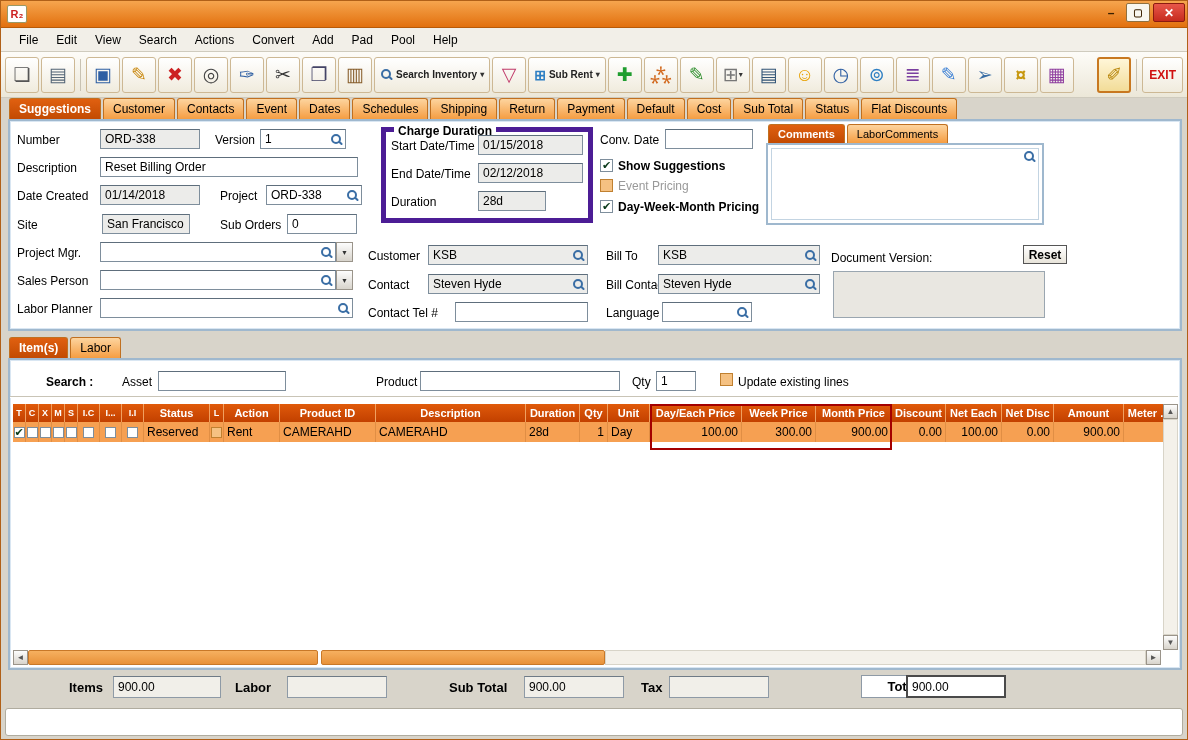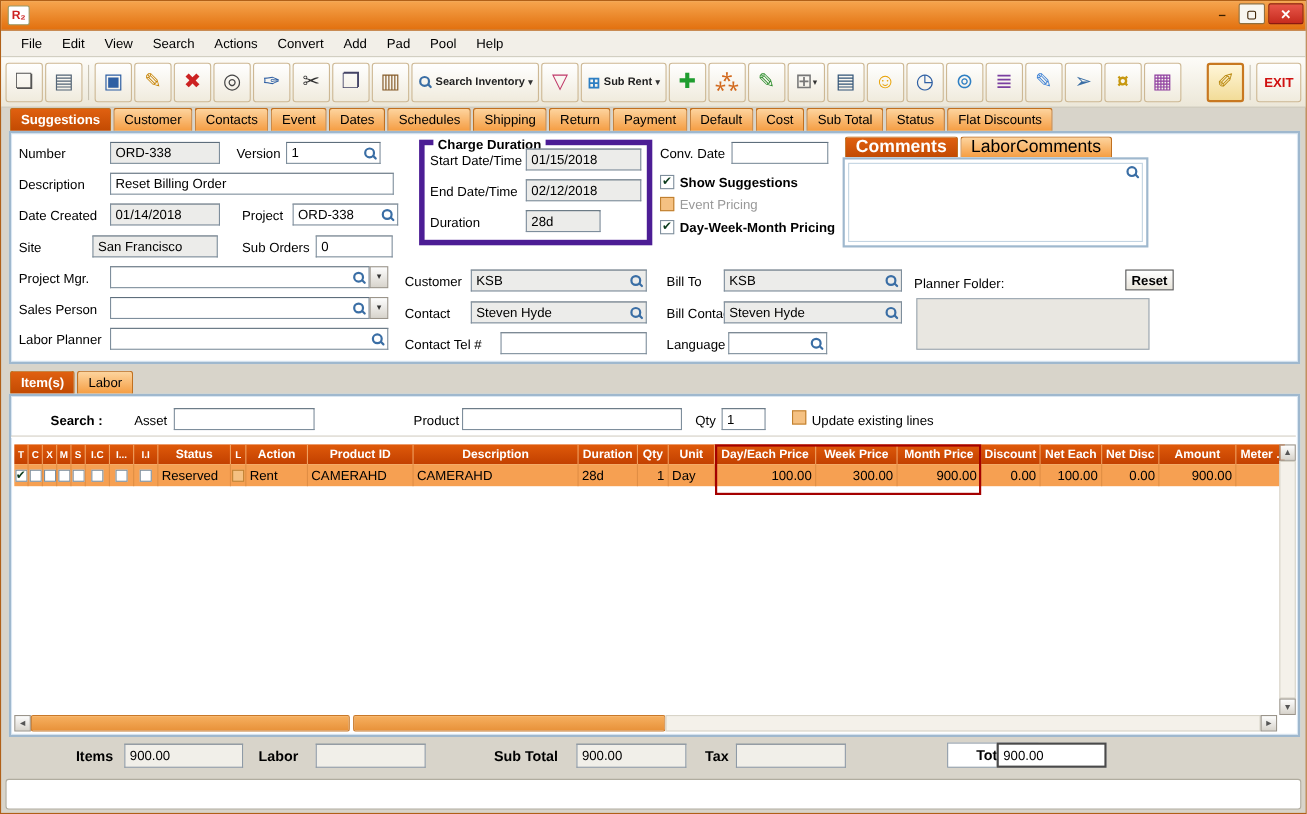--- a/index.html
+++ b/index.html
@@ -38,21 +38,21 @@
   .tbtn.hl { border:2px solid #C87820; background:linear-gradient(#FFF6D8,#F2DC98); }
   .tbtn.exit { font:bold 12px "Liberation Sans",sans-serif; color:#D01010; padding:0 6px; }
   .spacer { flex:1; }
 
   
   .tabbar { position:absolute; display:flex; gap:2px; align-items:flex-end; height:21px; }
   .tab { height:21px; padding:0 9px; display:flex; align-items:center;
     background:linear-gradient(#FDD49E,#F59D42); border:1px solid #C07020; border-bottom:none;
     border-radius:3px 3px 0 0; font-size:12px; color:#000; cursor:pointer; white-space:nowrap; }
   .tab.sel { background:linear-gradient(#E06010,#C24A02); color:#fff; font-weight:bold; }
-  .tab.small { height:19px; font-size:16px; }
+  .tab.small { height:19px; font-size:11px; }
 
   
   .panel { position:absolute; background:#fff; border:2px solid #9FB8CE; box-shadow:inset 0 0 0 1px #D9E6F2; }
 
   .lbl { position:absolute; font-size:12px; color:#000; white-space:nowrap; }
   .lbl.b { font-weight:bold; }
   .lbl.dis { color:#999; }
 
   .fld { position:absolute; height:20px; background:#fff; border:1px solid #7E8E9C;
     border-top-color:#5E6E7C; display:flex; align-items:center; padding:0 2px; gap:1px; }
@@ -284,21 +284,21 @@
     <div class="fld ro" style="left:90px; top:64px; width:100px;">
       <input value="01/14/2018" style="">
     </div>
     <span class="lbl" style="left:210px; top:68px;">Project</span>
     <div class="fld" style="left:256px; top:64px; width:96px;">
       <input value="ORD-338" style="">
       <span class="mag"></span>
     </div>
 
     <span class="lbl" style="left:7px; top:97px;">Site</span>
-    <div class="fld ro" style="left:74px; top:93px; width:114px;">
+    <div class="fld ro" style="left:92px; top:93px; width:88px;">
       <input value="San Francisco" style="">
     </div>
     <span class="lbl" style="left:210px; top:97px;">Sub Orders</span>
     <div class="fld" style="left:277px; top:93px; width:70px;">
       <input value="0" style="">
     </div>
 
     <span class="lbl" style="left:7px; top:125px;">Project Mgr.</span>
     <div class="fld" style="left:90px; top:121px; width:236px;">
       <input style="">
@@ -359,21 +359,21 @@
     <span class="lbl" style="left:358px; top:128px;">Customer</span>
     <div class="fld ro" style="left:418px; top:124px; width:160px;">
       <input value="KSB" style="">
       <span class="mag"></span>
     </div>
     <span class="lbl" style="left:596px; top:128px;">Bill To</span>
     <div class="fld ro" style="left:648px; top:124px; width:162px;">
       <input value="KSB" style="">
       <span class="mag"></span>
     </div>
-    <span class="lbl" style="left:821px; top:130px;">Planner Folder:</span>
+    <span class="lbl" style="left:821px; top:130px;">Document Version:</span>
     <span class="btn" style="left:1013px; top:124px; width:44px; height:19px;">Reset</span>
     <div class="docbox" style="left:823px; top:150px; width:212px; height:47px;"></div>
 
     <span class="lbl" style="left:358px; top:157px;">Contact</span>
     <div class="fld ro" style="left:418px; top:153px; width:160px;">
       <input value="Steven Hyde" style="">
       <span class="mag"></span>
     </div>
     <span class="lbl" style="left:596px; top:157px;">Bill Contact</span>
     <div class="fld ro" style="left:648px; top:153px; width:162px;">

